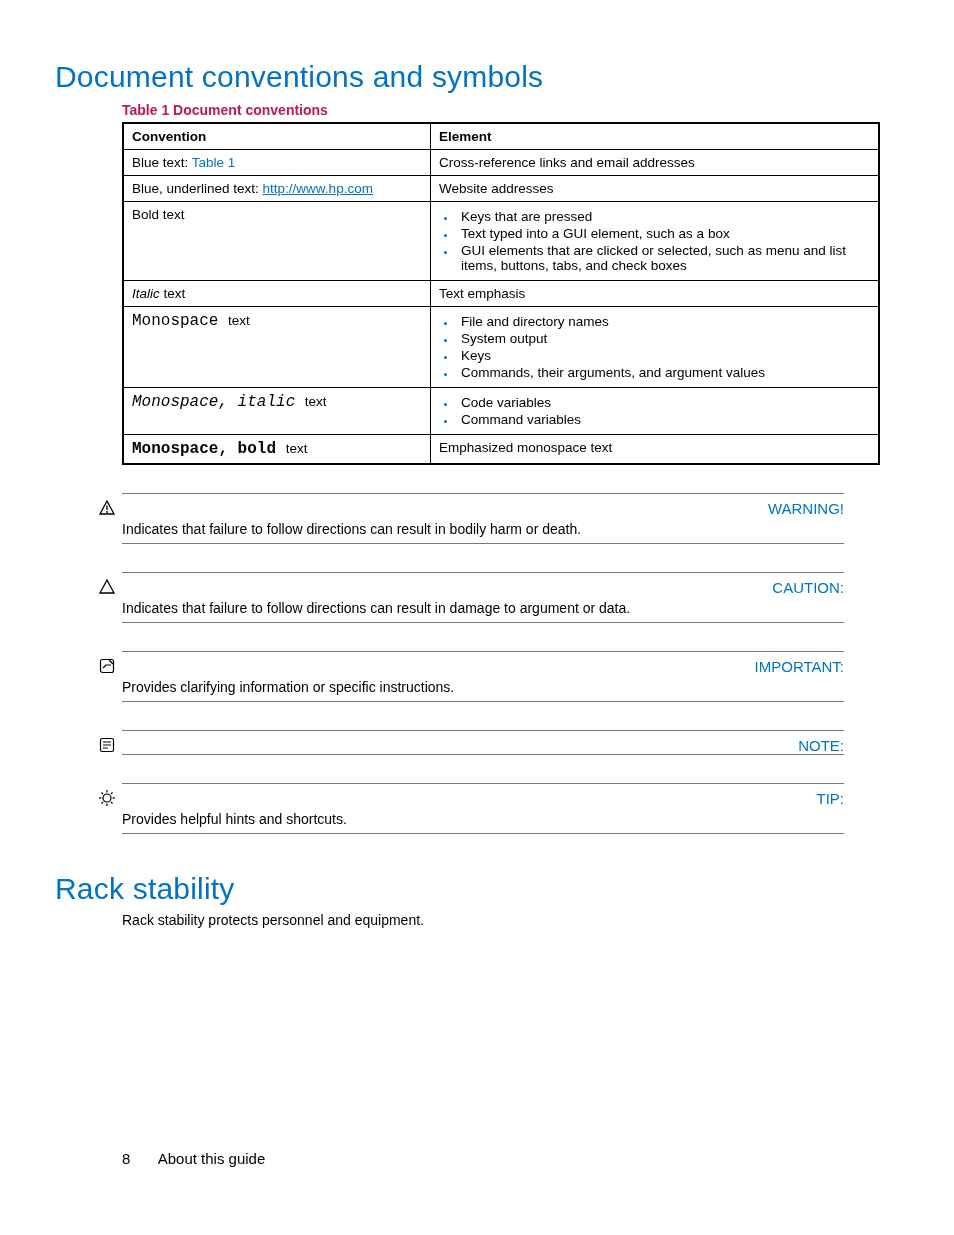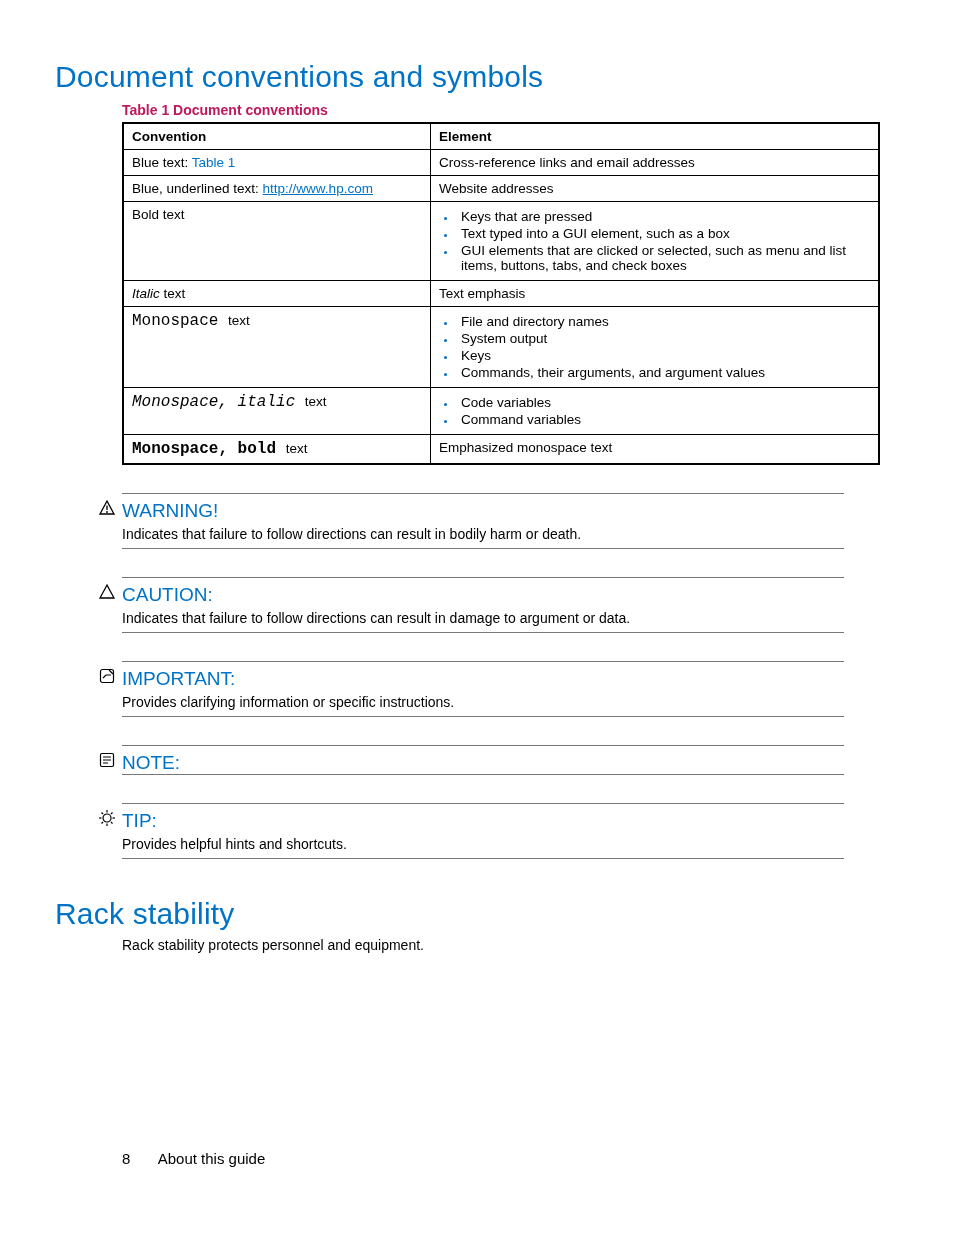--- a/index.html
+++ b/index.html
@@ -67,23 +67,24 @@
   .admon-icon {
     position: absolute;
     left: 43px;
     top: 6px;
     width: 18px;
     height: 18px;
   }
   .admon-head {
     color: #0073c6;
     font-weight: 400;
-    font-size: 19px;
+    font-size: 15px;
     margin-left: 67px;
     padding-top: 6px;
+    text-align: right;
   }
   .caution-head { color: #0073c6; }
   .admon-body {
     margin: 4px 0 6px 67px;
     font-size: 14px;
   }
 
   .rack-heading { margin-top: 38px; }
   .rack-body { margin: 6px 0 0 67px; font-size: 14px; }
 

